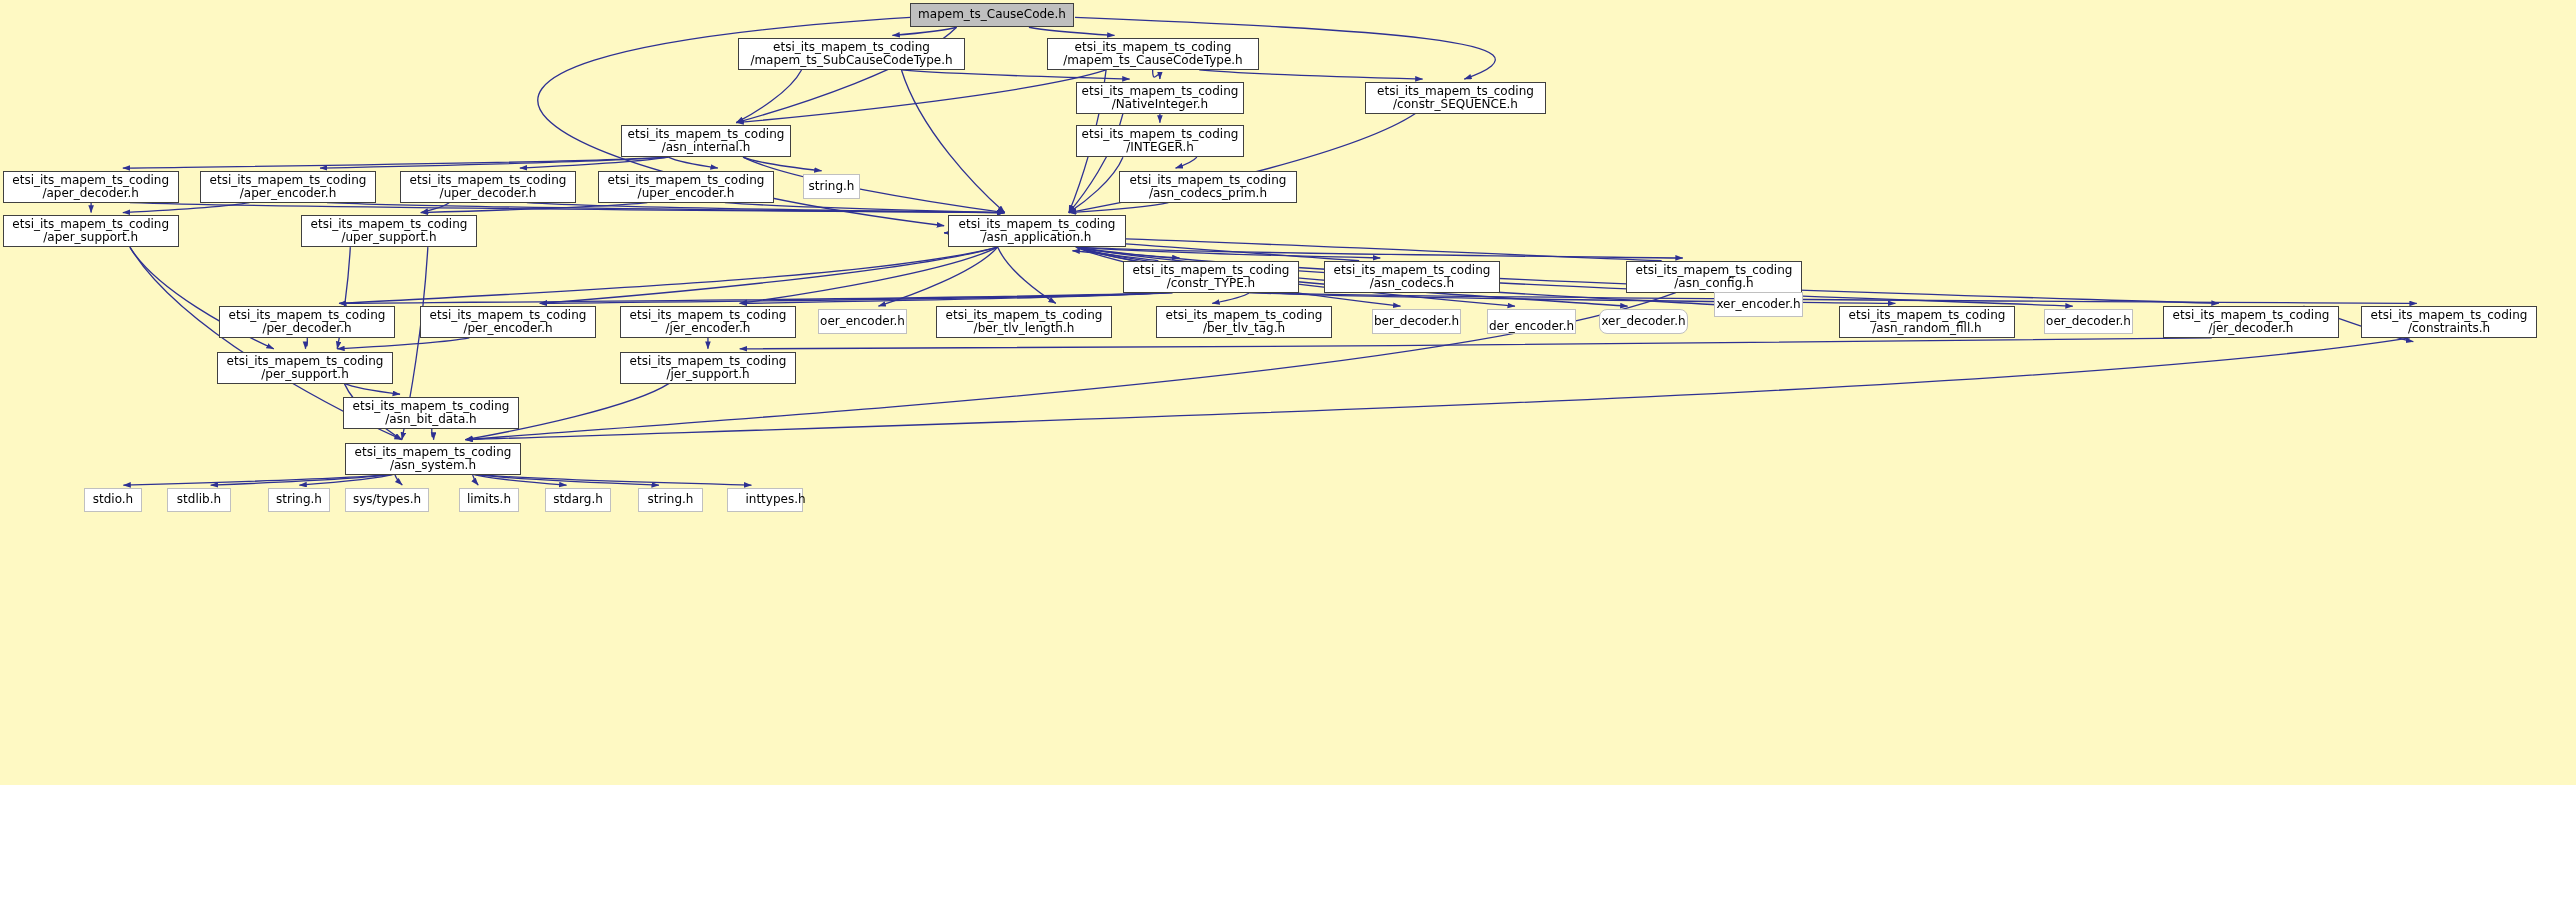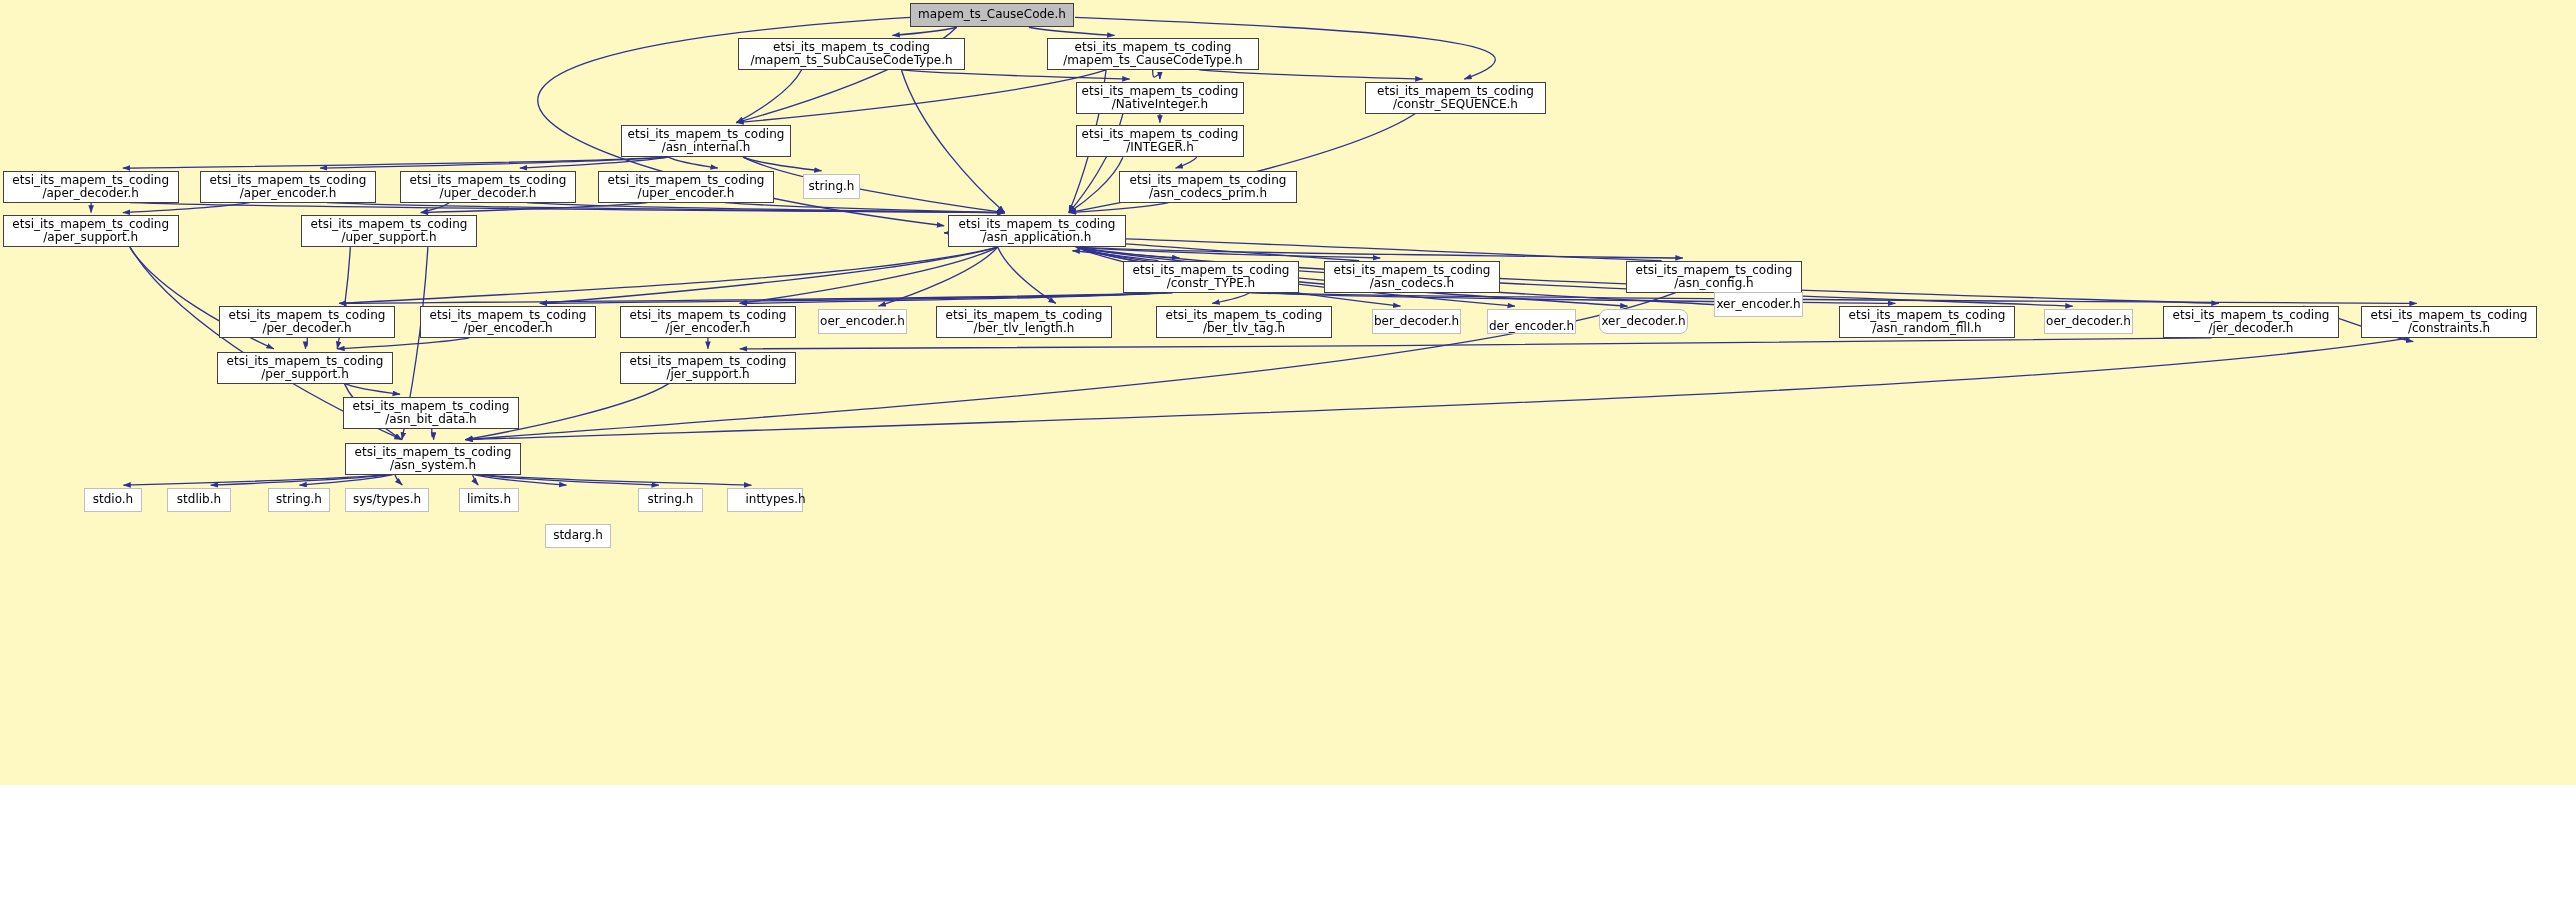--- a/index.html
+++ b/index.html
@@ -170,18 +170,18 @@
 /jer_support.h</span></div>
       <div class="node local" style="left: 343px; top: 397px; width: 176px; height: 32px;"><span>etsi_its_mapem_ts_coding
 /asn_bit_data.h</span></div>
       <div class="node local" style="left: 345px; top: 443px; width: 176px; height: 32px;"><span>etsi_its_mapem_ts_coding
 /asn_system.h</span></div>
       <div class="node ext" style="left: 84px; top: 488px; width: 58px; height: 23.6px;"><span>stdio.h</span></div>
       <div class="node ext" style="left: 167px; top: 488px; width: 64px; height: 23.6px;"><span>stdlib.h</span></div>
       <div class="node ext" style="left: 268px; top: 488px; width: 62px; height: 23.6px; justify-content: center;"><span>string.h</span></div>
       <div class="node ext" style="left: 345px; top: 488px; width: 84px; height: 23.6px;"><span>sys/types.h</span></div>
       <div class="node ext" style="left: 459px; top: 488px; width: 60px; height: 23.6px;"><span>limits.h</span></div>
-      <div class="node ext" style="left: 545px; top: 488px; width: 66px; height: 23.6px; margin-top: 36px;"><span>stdarg.h</span></div>
+      <div class="node ext" style="left: 545px; top: 488px; width: 66px; height: 23.6px;"><span>stdarg.h</span></div>
       <div class="node ext" style="left: 638px; top: 488px; width: 65px; height: 23.6px;"><span>string.h</span></div>
       <div class="node ext" style="left: 727px; top: 488px; width: 76px; height: 23.6px; padding-left: 21px;"><span>inttypes.h</span></div>
     </div>
 </div>
 
 
 </body></html>

